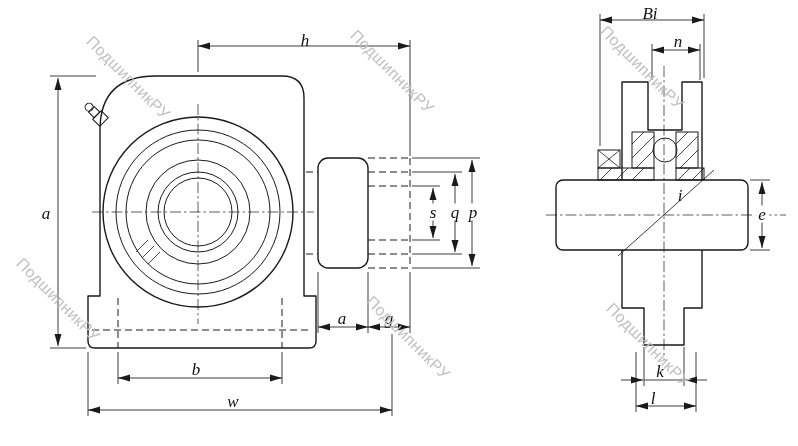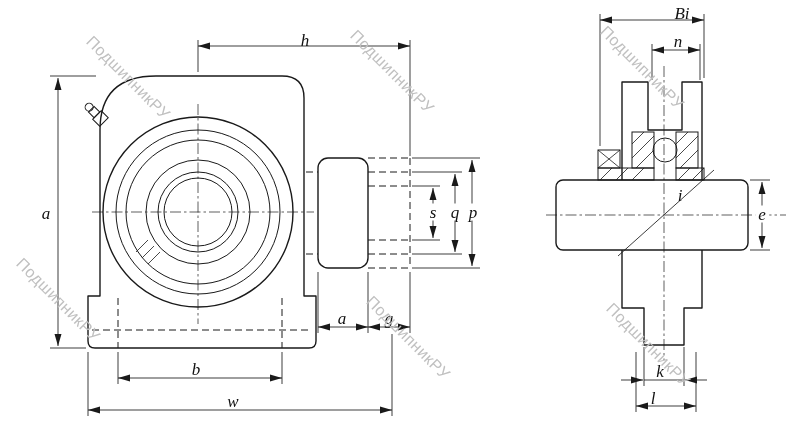--- a/index.html
+++ b/index.html
@@ -191,21 +191,21 @@
 
   <span class="dim-label" style="left:305px;top:40px">h</span>
   <span class="dim-label" style="left:46px;top:213px">a</span>
   <span class="dim-label bg" style="left:433px;top:212px">s</span>
   <span class="dim-label bg" style="left:455px;top:212px">q</span>
   <span class="dim-label bg" style="left:473px;top:212px">p</span>
   <span class="dim-label" style="left:342px;top:318px">a</span>
   <span class="dim-label" style="left:389px;top:318px">g</span>
   <span class="dim-label" style="left:196px;top:369px">b</span>
   <span class="dim-label" style="left:233px;top:401px">w</span>
-  <span class="dim-label" style="left:682px;top:13px">Bi</span>
+  <span class="dim-label" style="left:650px;top:13px">Bi</span>
   <span class="dim-label" style="left:678px;top:41px">n</span>
   <span class="dim-label" style="left:680px;top:195px">i</span>
   <span class="dim-label bg" style="left:762px;top:214px">e</span>
   <span class="dim-label" style="left:660px;top:371px">k</span>
   <span class="dim-label" style="left:653px;top:398px">l</span>
 
   <span class="wm" style="left:128px;top:78px">ПодшипникРУ</span>
   <span class="wm" style="left:392px;top:72px">ПодшипникРУ</span>
   <span class="wm" style="left:642px;top:68px">ПодшипникРУ</span>
   <span class="wm" style="left:58px;top:300px">ПодшипникРУ</span>

